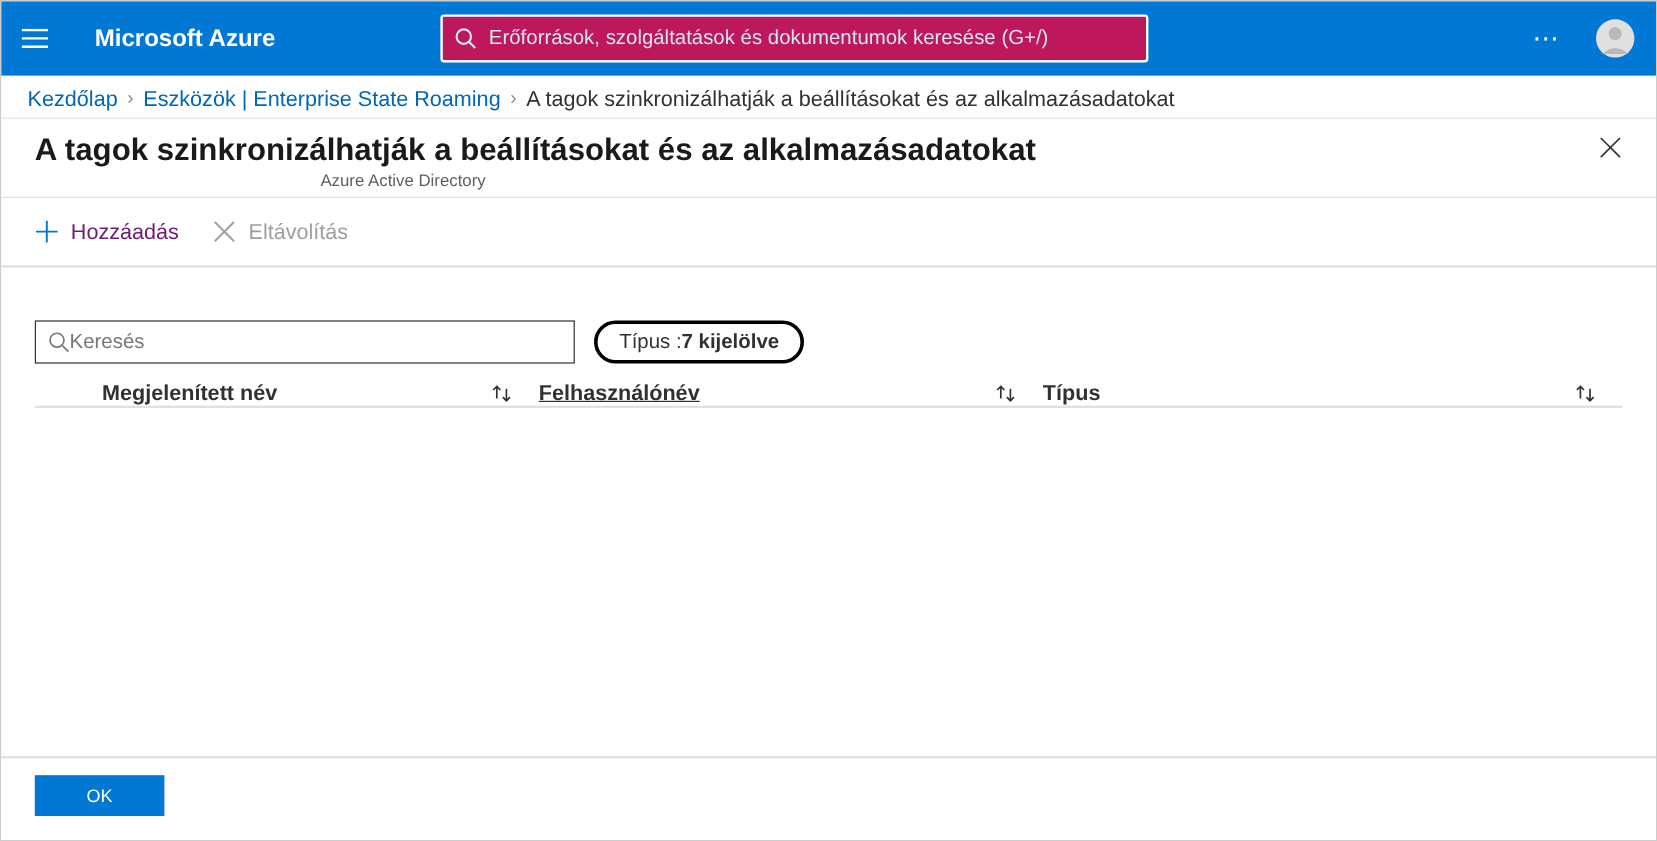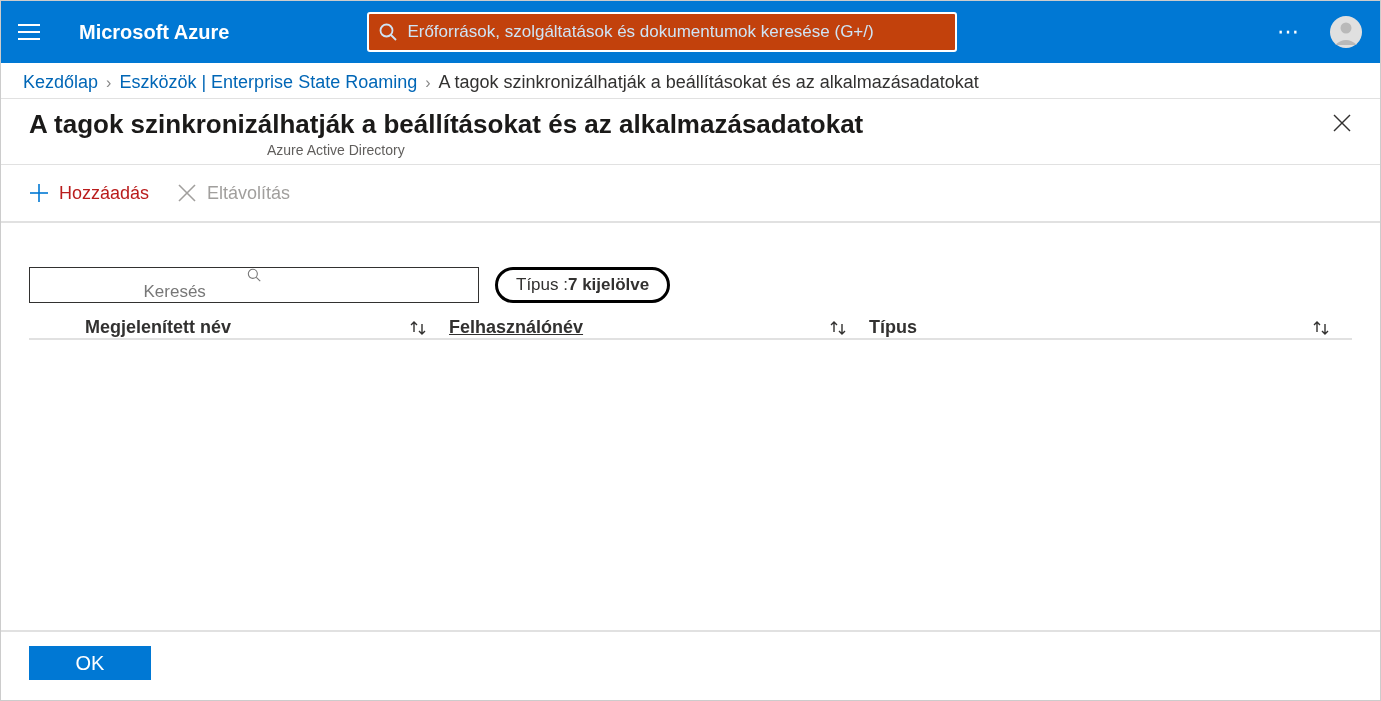--- a/index.html
+++ b/index.html
@@ -4,21 +4,21 @@
 <style>
 * { box-sizing: border-box; margin: 0; padding: 0; }
 html, body { width: 1381px; height: 701px; font-family: "Segoe UI", Arial, sans-serif; overflow: hidden; }
 body { border: 1px solid #ccc; background: #fff; display: flex; flex-direction: column; }
 
 
 .topbar { background: #0078d4; height: 62px; display: flex; align-items: center; padding: 0 8px; color: #fff; flex-shrink: 0; }
 .hamburger { width: 40px; height: 40px; display: flex; align-items: center; justify-content: center; cursor: pointer; }
 .brand { font-size: 20px; font-weight: 600; margin-left: 30px; margin-right: 8px; white-space: nowrap; cursor: pointer; }
 .topbar-spacer-left { flex: 0 0 130px; }
-.searchbox { flex: 0 0 590px; height: 40px; border: 2px solid #fff; border-radius: 3px; background: #c2410c; display: flex; align-items: center; padding: 0 10px; color: #e6f0fa; }
+.searchbox { flex: 0 0 590px; height: 40px; border: 2px solid #fff; border-radius: 3px; background: #be185d; display: flex; align-items: center; padding: 0 10px; color: #e6f0fa; }
 .searchbox svg { flex-shrink: 0; }
 .searchbox-text { margin-left: 10px; font-size: 17px; color: #cfe4f5; }
 .topbar-right { margin-left: auto; display: flex; align-items: center; gap: 18px; padding-right: 10px; }
 .more-dots { font-size: 22px; letter-spacing: 3px; cursor: pointer; padding: 6px 10px; }
 .avatar { width: 32px; height: 32px; border-radius: 50%; background: #e0e0e0; display: flex; align-items: center; justify-content: center; }
 
 
 .breadcrumb { height: 36px; display: flex; align-items: center; padding: 0 22px; font-size: 18px; color: #323130; border-bottom: 1px solid #e1e1e1; flex-shrink: 0; padding-top: 4px; }
 .breadcrumb a { color: #0066b6; text-decoration: none; cursor: pointer; }
 .breadcrumb .sep { margin: 0 8px; color: #888; font-size: 16px; }
@@ -27,47 +27,47 @@
 
 .titlebar { display: flex; align-items: flex-start; padding: 10px 24px 6px 28px; border-bottom: 1px solid #e1e1e1; flex-shrink: 0; }
 .titlebar-main { flex: 1; }
 .titlebar h1 { font-size: 26px; font-weight: 600; color: #1b1a19; }
 .titlebar .subtitle { font-size: 14px; color: #605e5c; margin-left: 238px; margin-top: 2px; }
 .close-btn { width: 28px; height: 28px; display: flex; align-items: center; justify-content: center; cursor: pointer; color: #323130; }
 
 
 .cmdbar { height: 58px; display: flex; align-items: center; padding: 0 28px; gap: 28px; border-bottom: 2px solid #e1e1e1; flex-shrink: 0; }
 .cmd { display: flex; align-items: center; gap: 10px; font-size: 18px; cursor: pointer; }
-.cmd-add { color: #b91c1c; }
+.cmd-add { color: #701a75; }
 .cmd-add svg { stroke: #0078d4; }
 .cmd-remove { color: #a19f9d; cursor: default; }
 .cmd-remove svg { stroke: #a19f9d; }
 
 
 .content { flex: 1; display: flex; flex-direction: column; padding: 0 28px; overflow: hidden; }
 .filters { display: flex; align-items: center; gap: 16px; margin-top: 44px; margin-bottom: 14px; }
-.search-input { width: 450px; height: 36px; border: 1px solid #323130; display: flex; align-items: center; padding: 0 10px; background: #fff; flex-direction: column; }
+.search-input { width: 450px; height: 36px; border: 1px solid #323130; display: flex; align-items: center; padding: 0 10px; background: #fff; }
 .search-input input { border: none; outline: none; flex: 1; font-size: 17px; background: transparent; color: #323130; }
 .search-input input::placeholder { color: #777; }
 .filter-pill { height: 36px; border: 3px solid #000000; border-radius: 18px; display: flex; align-items: center; padding: 0 18px; font-size: 17px; color: #323130; cursor: pointer; text-align: right; }
 .filter-pill .bold { font-weight: 700; }
 
 
 .table { width: 100%; }
 .thead { display: flex; border-bottom: 2px solid #e1e1e1; padding-bottom: 0; }
 .thead .col { display: flex; align-items: center; justify-content: space-between; font-weight: 700; font-size: 18px; color: #323130; padding-right: 22px; cursor: pointer; }
 .col-name { flex: 0 0 420px; padding-left: 56px; }
 .col-user { flex: 0 0 420px; text-decoration: underline; }
 .col-type { flex: 1; }
 .sort-icon svg { display: block; }
 .no-results { padding: 16px 0 14px 18px; font-size: 18px; color: #323130; border-bottom: 2px solid #e1e1e1; }
 
 
 .footer { flex-shrink: 0; border-top: 2px solid #e1e1e1; padding: 14px 28px 20px; background: #fff; }
-.ok-btn { background: #0078d4; color: #fff; border: none; width: 122px; height: 34px; font-size: 20px; cursor: pointer; }
+.ok-btn { background: #0078d4; color: #fff; border: none; width: 108px; height: 34px; font-size: 15px; cursor: pointer; }
 </style>
 </head>
 <body>
 
 <div class="topbar">
   <div class="hamburger">
     <svg width="22" height="16" viewBox="0 0 22 16">
       <line x1="0" y1="1" x2="22" y2="1" stroke="#fff" stroke-width="2"></line>
       <line x1="0" y1="8" x2="22" y2="8" stroke="#fff" stroke-width="2"></line>
       <line x1="0" y1="15" x2="22" y2="15" stroke="#fff" stroke-width="2"></line>

